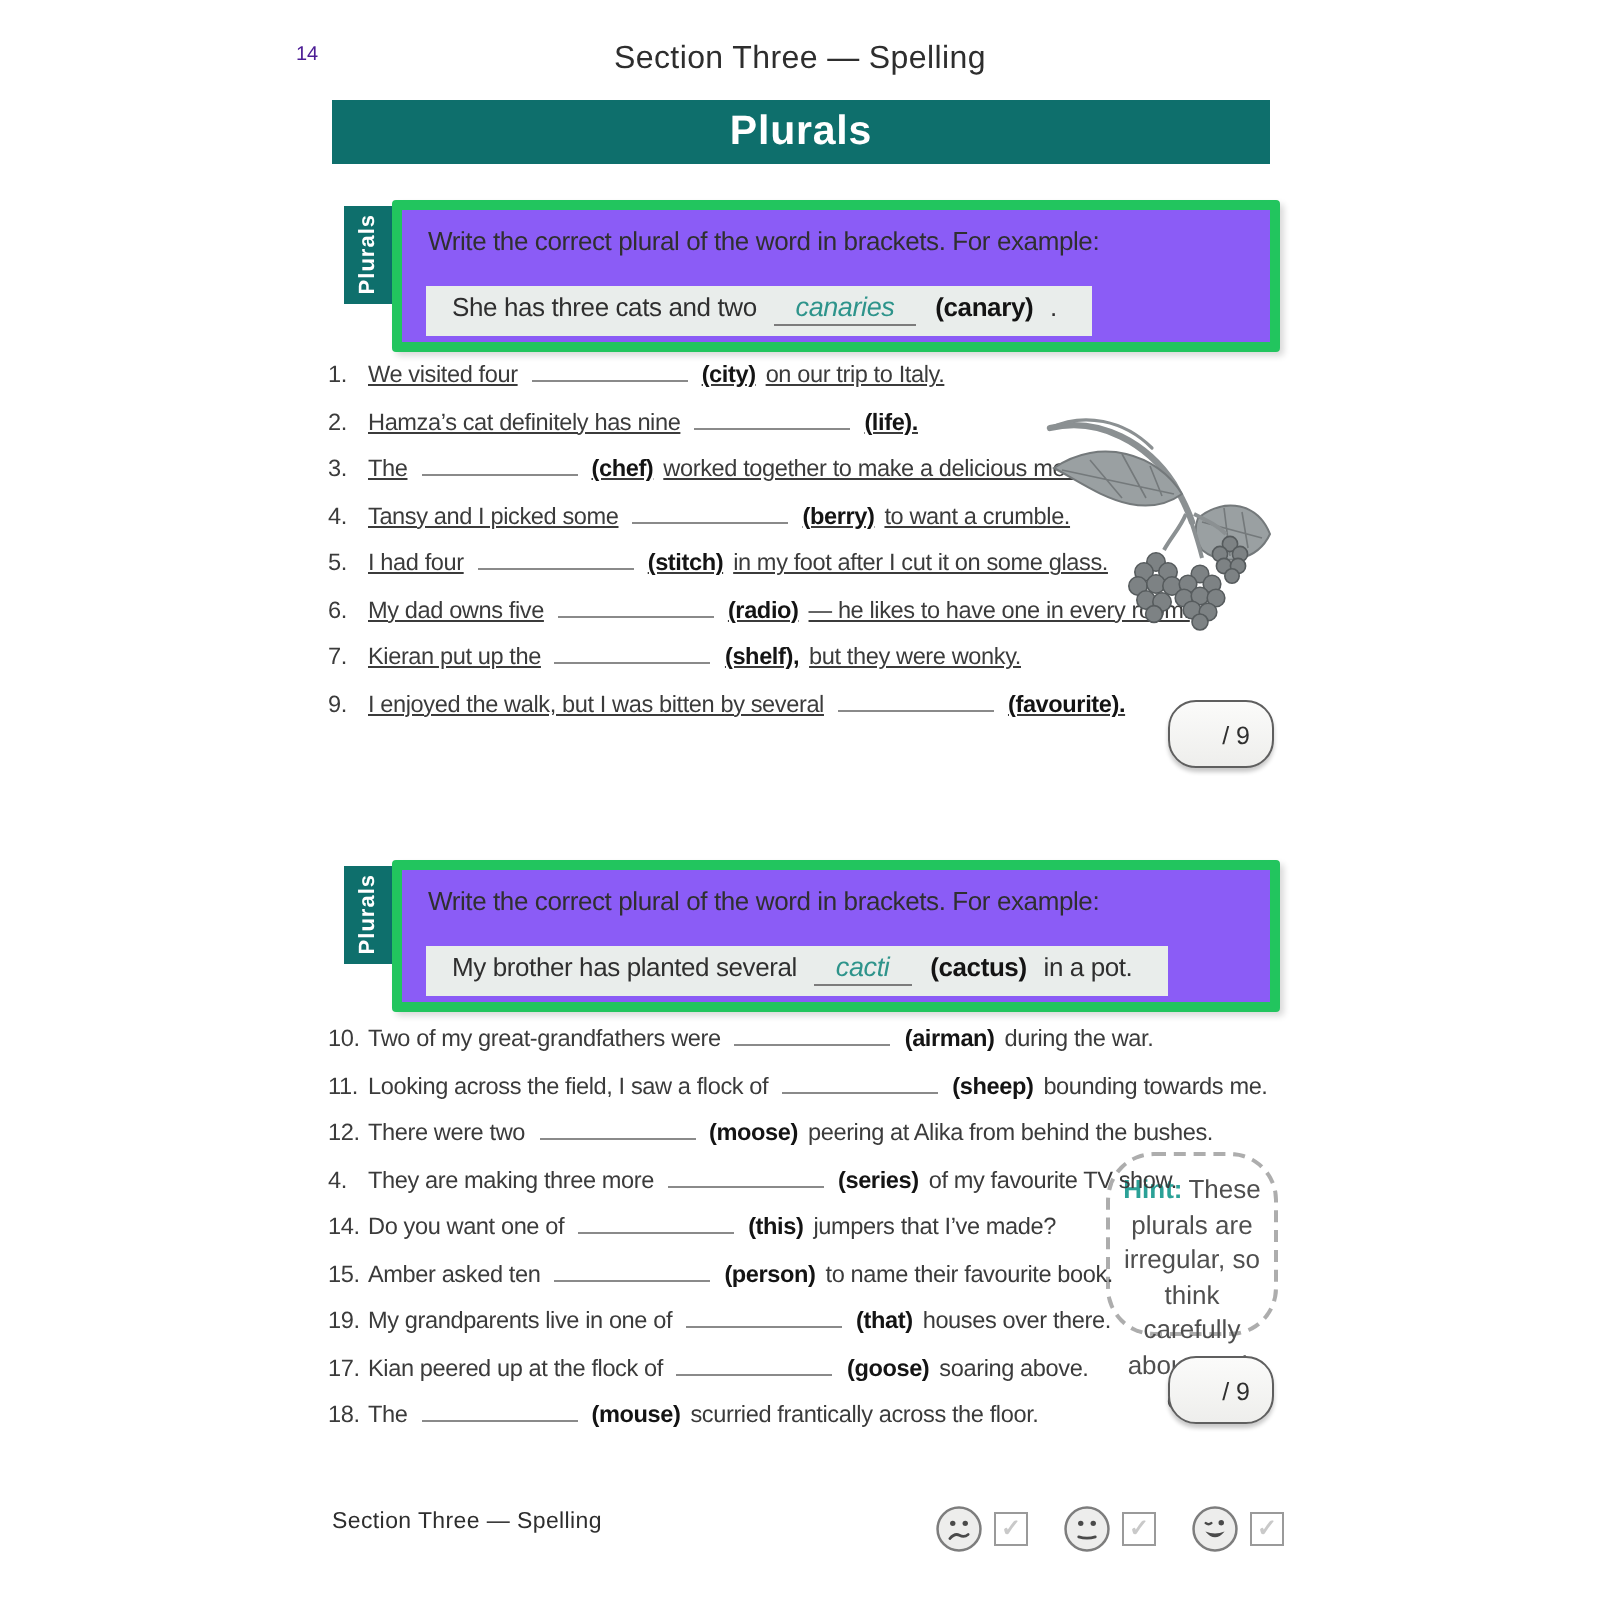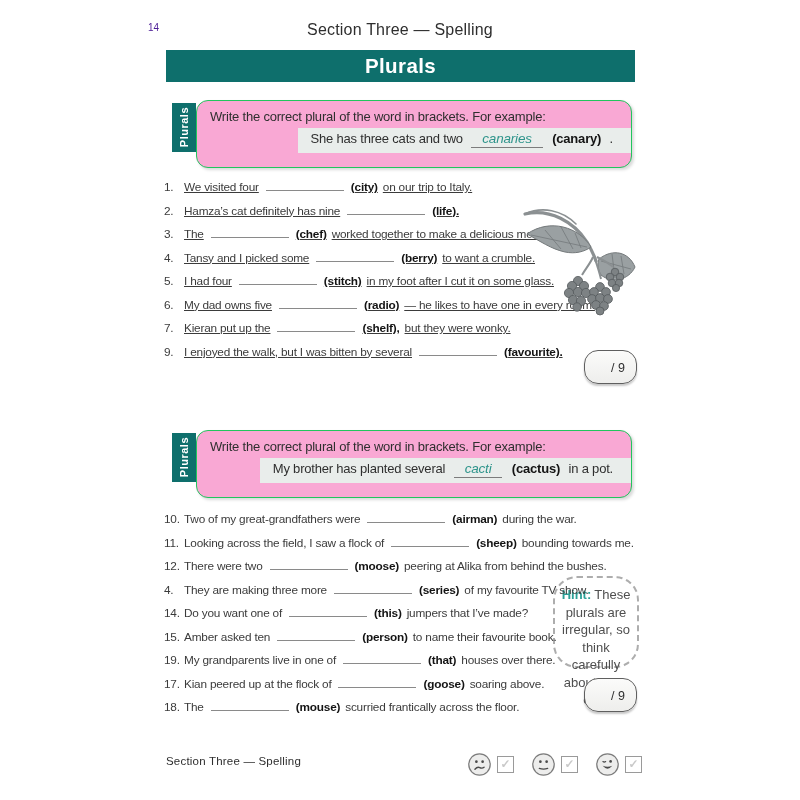--- a/index.html
+++ b/index.html
@@ -9,24 +9,24 @@
   }
   
   .page-number { position:absolute; left:148px; top:22px; font-size:10px; color:#4c1d95; }
   .header-title { position:absolute; left:160px; top:21px; width:480px; text-align:center;
     font-size:16px; color:#2e2e2e; letter-spacing:.2px; }
   .banner { position:absolute; left:166px; top:50px; width:469px; height:32px;
     background:#0e6f6c; display:flex; align-items:center; justify-content:center; }
   .banner span { color:#fff; font-weight:bold; font-size:20.5px; letter-spacing:.4px; }
 
   
-  .exbox { position:absolute; left:196px; width:434px; height:66px; background:#f9a8d4;
-    border:1px solid #22c55e; border-radius:12px; box-shadow:2px 2px 3px rgba(0,0,0,.15); }
+  .exbox { position:absolute; left:196px; width:434px; height:66px; background:#8b5cf6;
+    border:5px solid #22c55e; border-radius:2px; box-shadow:2px 2px 3px rgba(0,0,0,.15); }
   .exbox .instruction { margin:8px 0 0 13px; font-size:13px; letter-spacing:-.2px; color:#2f2f2f; }
-  .strip-wrap { text-align:right; margin-top:4px;padding-left:12px; }
+  .strip-wrap { text-align:left; margin-top:15px;padding-left:12px; }
   .strip { display:inline-block; background:#e9edeb; padding:3px 13px 5px 13px;
     font-size:13px; letter-spacing:-.2px; color:#2f2f2f; white-space:nowrap; }
   .strip .seg { margin-right:5px; }
   .ans { display:inline-block; color:#2e948b; font-style:italic; font-size:13.5px;
     border-bottom:1.5px solid #7c7c7c; padding:0 11px 1px 11px; margin-right:6px; }
   .bw { font-weight:bold; color:#141414; margin-right:5px; }
   .tab { position:absolute; left:172px; width:24px; height:49px; background:#0e6f6c;
     display:flex; align-items:center; justify-content:center; }
   .tab span { writing-mode:vertical-rl; transform:rotate(180deg); color:#fff;
     font-weight:bold; font-size:11px; letter-spacing:.5px; }

